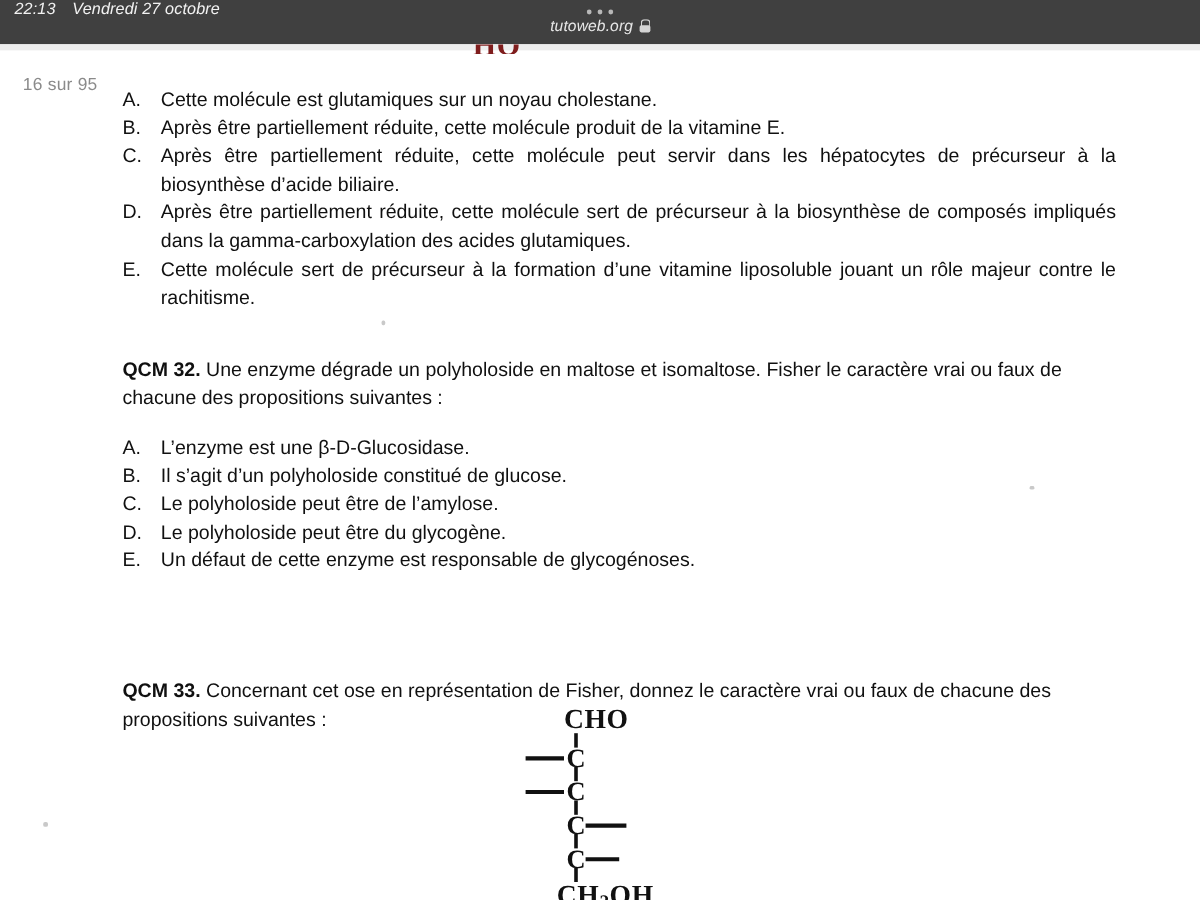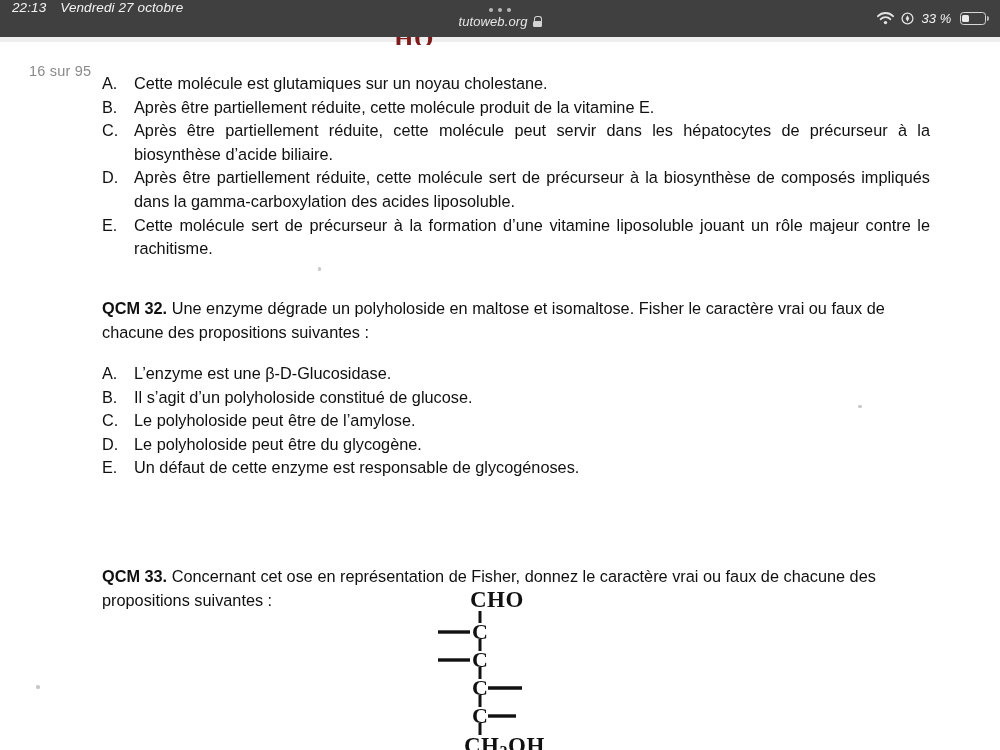--- a/index.html
+++ b/index.html
@@ -136,21 +136,21 @@
   #top-shade {
     position: absolute;
     top: 0; left: 0;
     width: 1000px; height: 5px;
     background: #eeeeee;
   }
 
   
   #page-indicator {
     position: absolute;
-    left: 29px;
+    left: 19px;
     top: 26px;
     font-size: 14.5px;
     color: #8a8a8a;
     letter-spacing: .2px;
   }
 
   
   #ho-fragment {
     position: absolute;
     left: 394px;
@@ -264,41 +264,20 @@
       <i></i>
         <i></i>
         <i></i>
     </div>
     <div id="url-row">
       <span>tutoweb.org</span>
       <span class="lock-glyph"></span>
     </div>
   </div>
 
-  <div id="status-right">
-    <svg class="wifi-icon" viewBox="0 0 17 13">
-      <path d="M1 4.2 A10.5 10.5 0 0 1 16 4.2" fill="none" stroke="#e3e3e3" stroke-width="1.9" stroke-linecap="round"></path>
-      <path d="M3.7 7.2 A6.7 6.7 0 0 1 13.3 7.2" fill="none" stroke="#e3e3e3" stroke-width="1.9" stroke-linecap="round"></path>
-      <circle cx="8.5" cy="10.6" r="1.7" fill="#e3e3e3"></circle>
-    </svg>
-
-    <svg class="loc-icon" viewBox="0 0 13 13">
-      <circle cx="6.5" cy="6.5" r="5.4" fill="none" stroke="#e0e0e0" stroke-width="1.3"></circle>
-      <path d="M6.5 3.2 L8.3 6.5 L6.5 9.8 L4.7 6.5 Z" fill="#e0e0e0"></path>
-    </svg>
-
-    <span id="battery-pct">33 %</span>
-
-    <span class="battery">
-      <span class="battery-body">
-          <span class="battery-fill" id="battery-fill" style="width: 33%;"></span>
-        </span>
-      <span class="battery-tip"></span>
-    </span>
-  </div>
 </div>
 
 <div id="viewer">
   <div id="top-shade"></div>
 
   <div id="page-indicator">16 sur 95</div>
 
   <div id="ho-fragment">HO</div>
 
   <div id="doc">
@@ -315,21 +294,21 @@
         <span class="qtext">Après être partiellement réduite, cette molécule produit de la vitamine E.</span>
       </div>
 
       <div class="qitem justified">
         <span class="qletter">C.</span>
         <span class="qtext">Après être partiellement réduite, cette molécule peut servir dans les hépatocytes de précurseur à la biosynthèse d’acide biliaire.</span>
       </div>
 
       <div class="qitem justified">
         <span class="qletter">D.</span>
-        <span class="qtext">Après être partiellement réduite, cette molécule sert de précurseur à la biosynthèse de composés impliqués dans la gamma-carboxylation des acides liposoluble.</span>
+        <span class="qtext">Après être partiellement réduite, cette molécule sert de précurseur à la biosynthèse de composés impliqués dans la gamma-carboxylation des acides glutamiques.</span>
       </div>
 
       <div class="qitem justified">
         <span class="qletter">E.</span>
         <span class="qtext">Cette molécule sert de précurseur à la formation d’une vitamine liposoluble jouant un rôle majeur contre le rachitisme.</span>
       </div>
     </div>
 
     <div class="qcm-block" id="qcm32-stem" style="top:260px;">
       <span class="qcm-label">QCM 32.</span><span> Une enzyme dégrade un polyholoside en maltose et isomaltose. Fisher le caractère vrai ou faux de chacune des propositions suivantes :</span>

